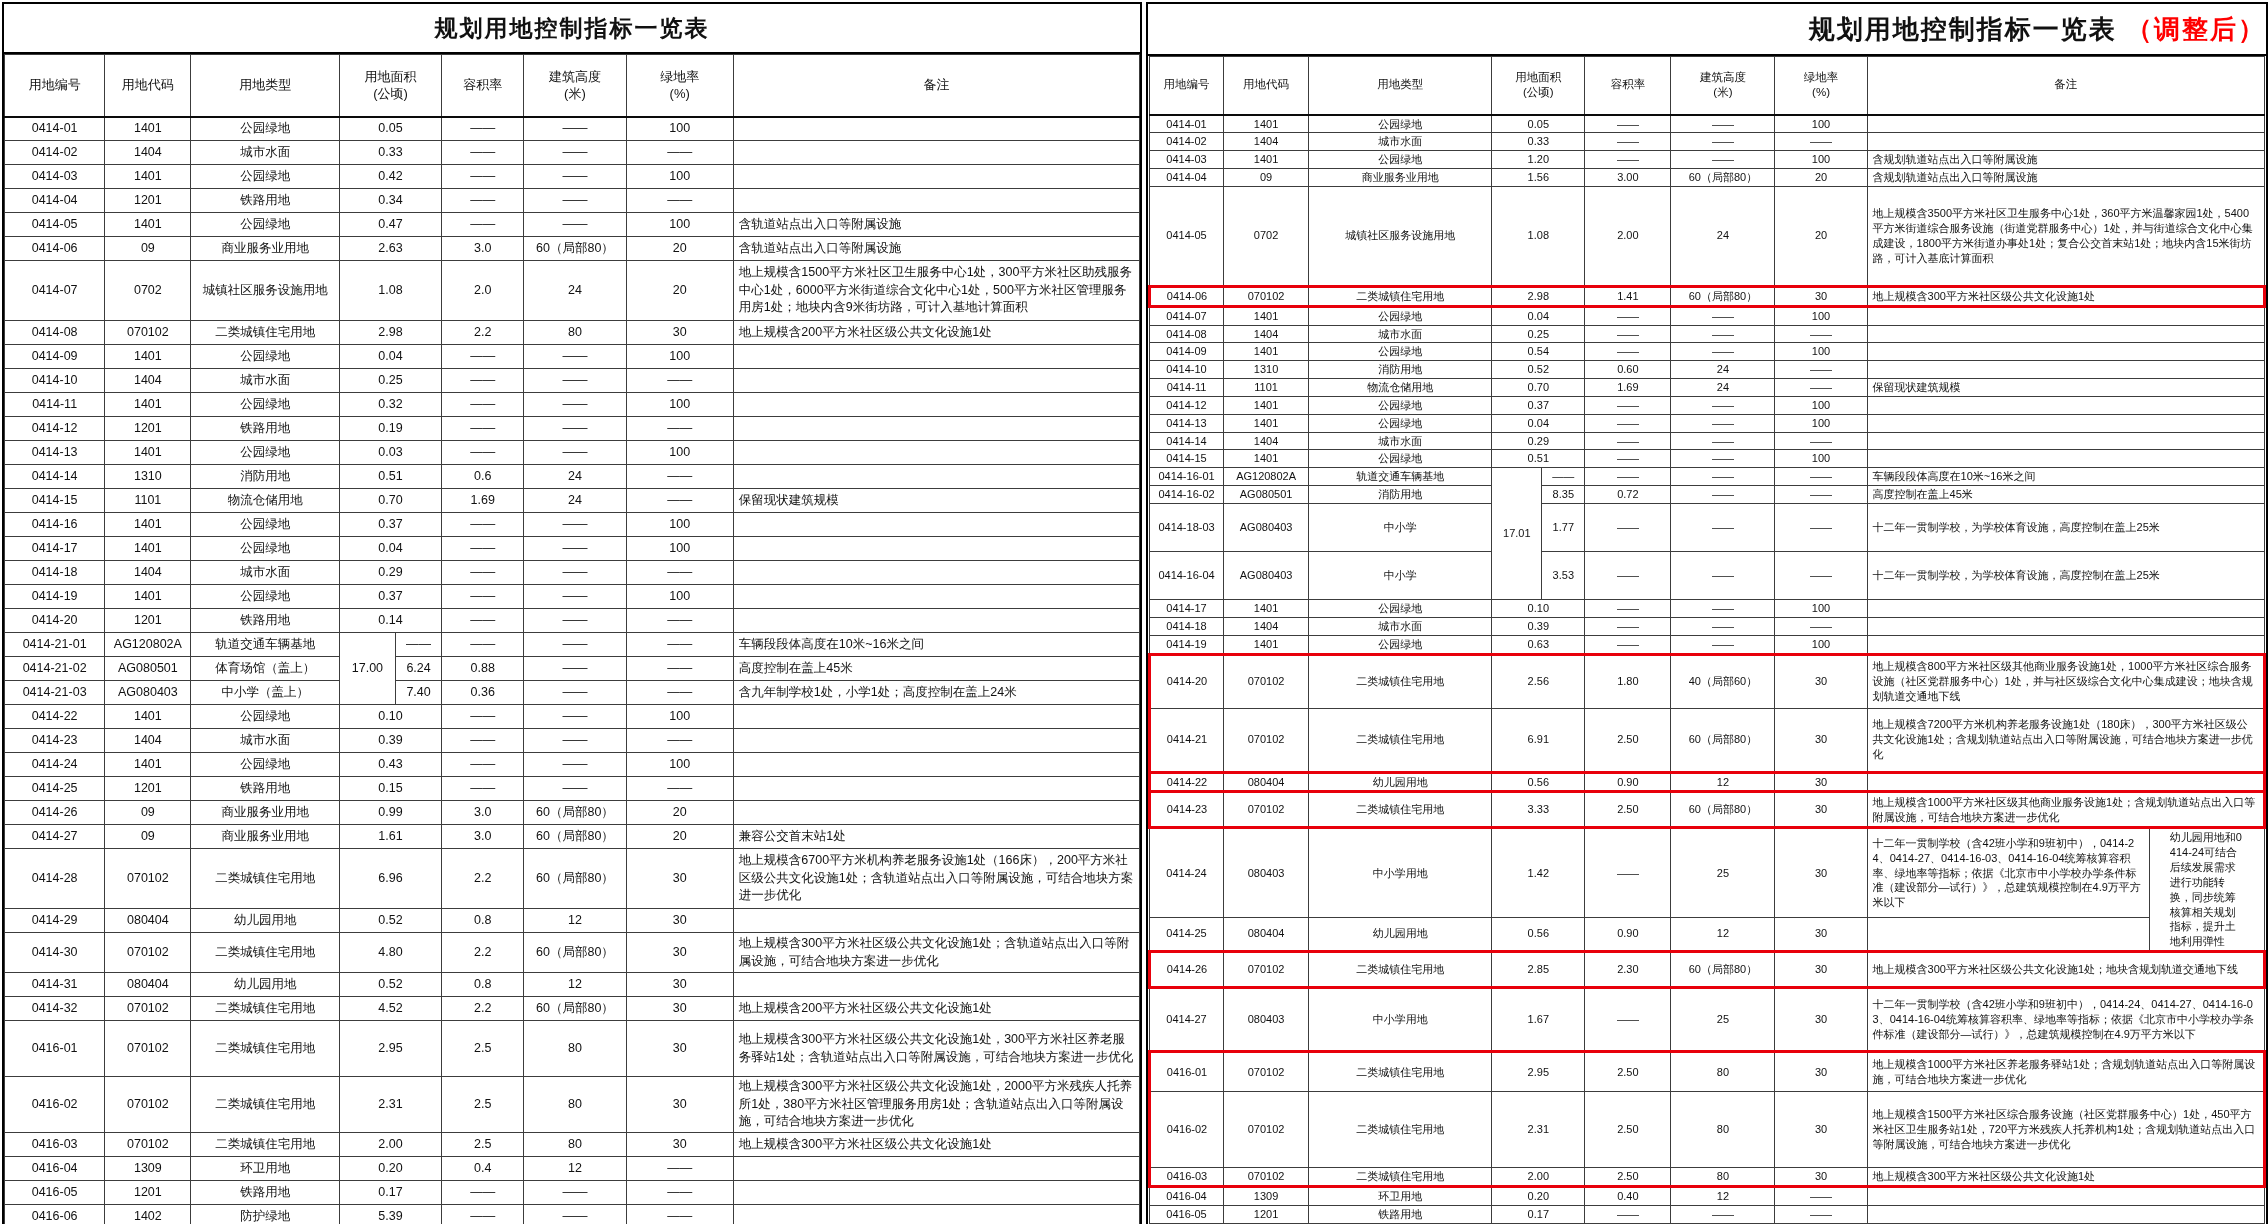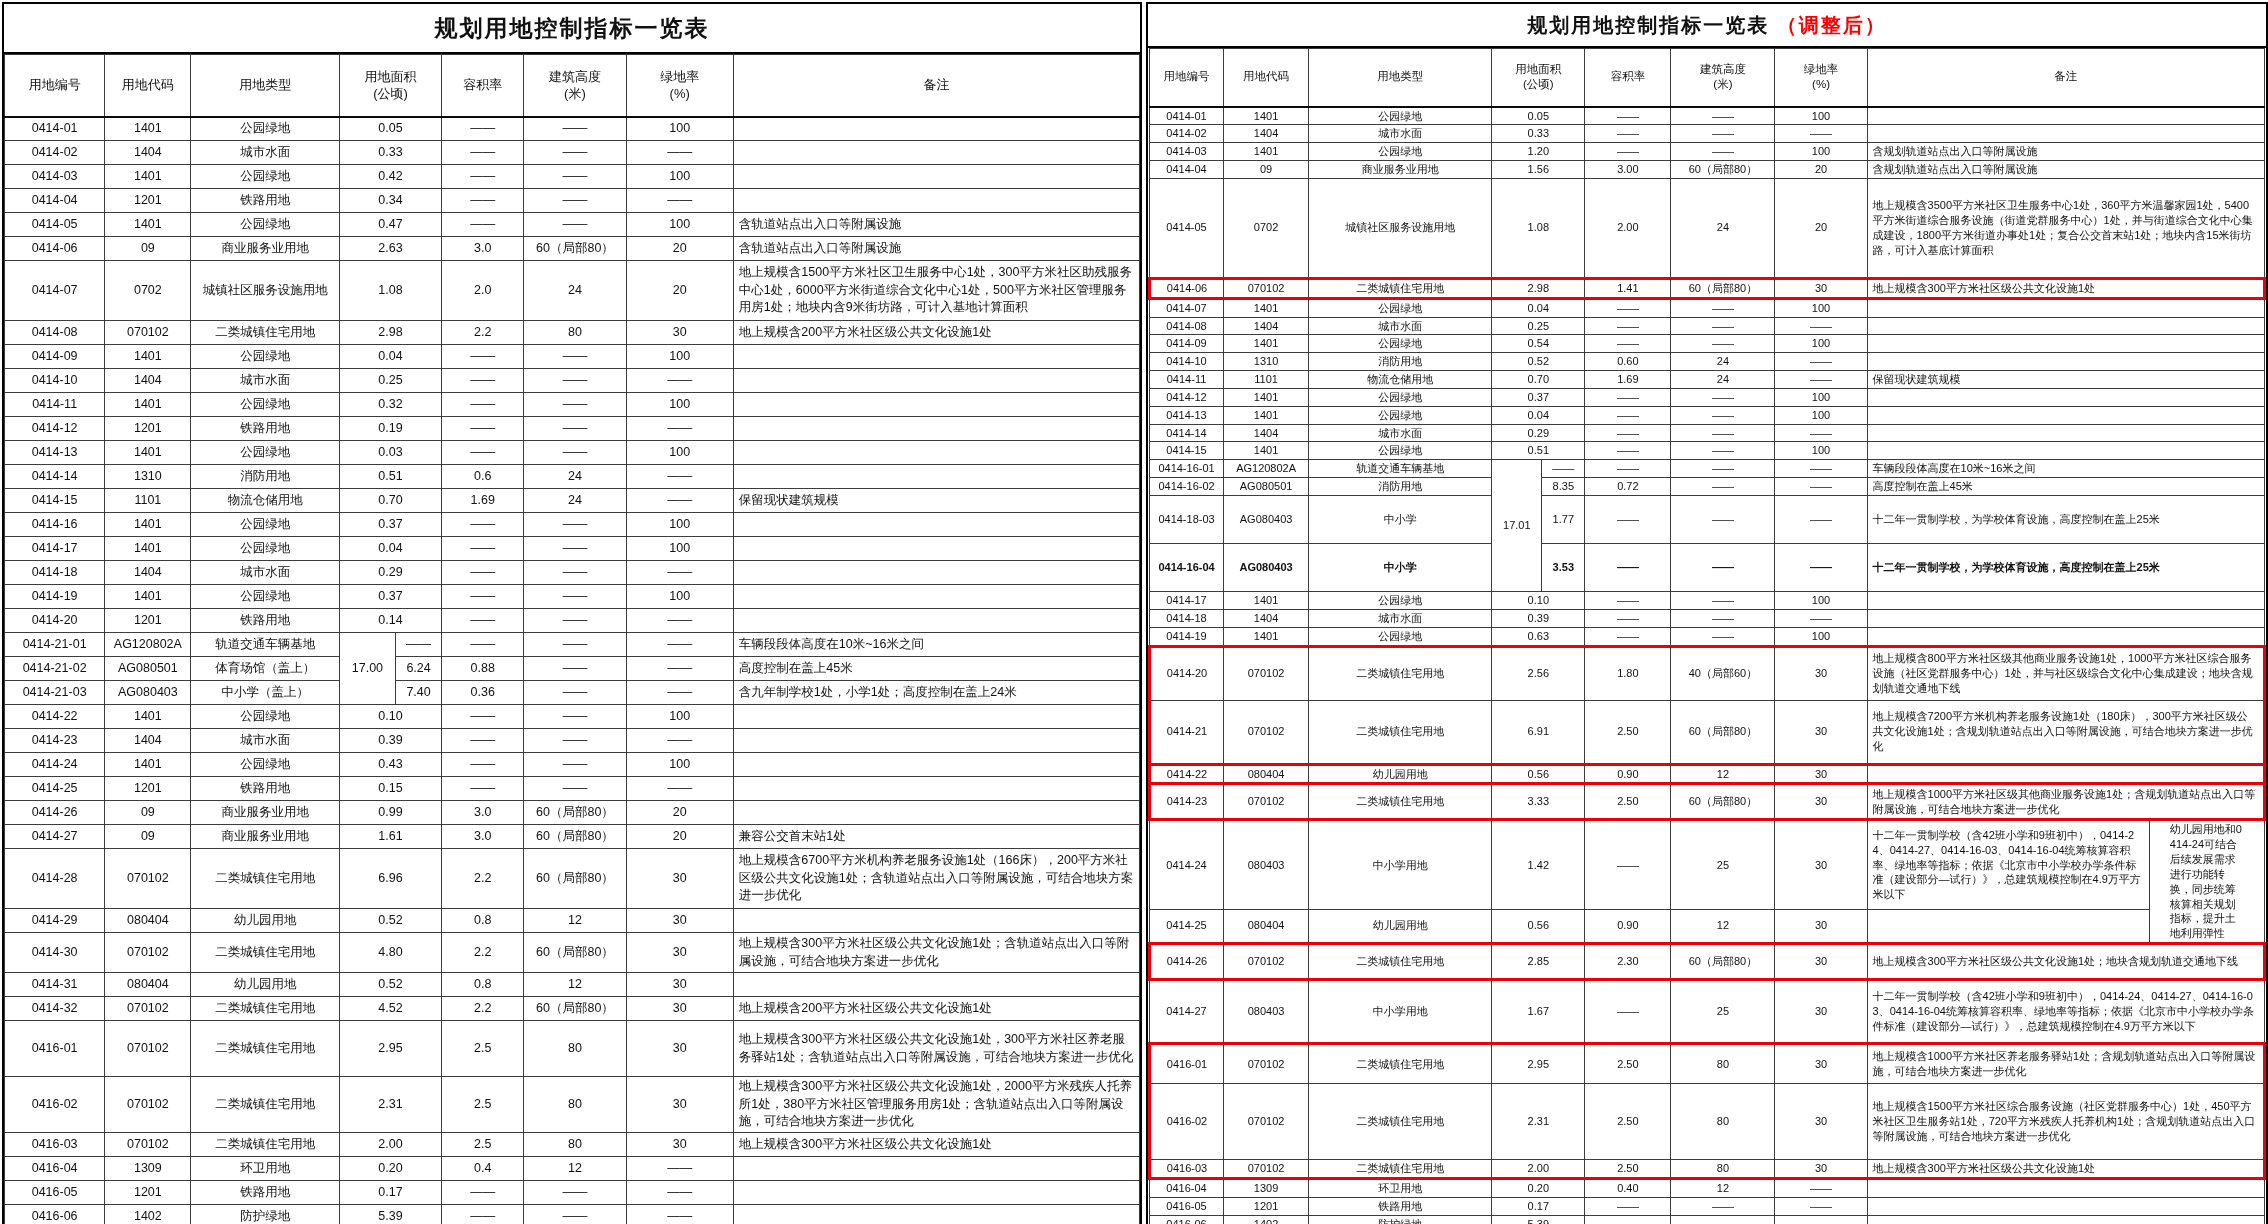--- a/index.html
+++ b/index.html
@@ -9,21 +9,21 @@
     color:#111;
   }
   .tbl-wrap{position:absolute;top:2px;background:#fff;border:2px solid #000;}
   #left-panel{left:2px;width:1136px;}
   #right-panel{left:1146px;width:1118px;}
   .title-bar{
     text-align:center;font-weight:700;border-bottom:2px solid #000;
     letter-spacing:2px;
   }
   #left-panel .title-bar{font-size:23px;padding:9px 0 8px 0;}
-  #right-panel .title-bar{font-size:20px;padding:8px 0 7px 0;}
+  #right-panel .title-bar{font-size:26px;padding:8px 0 7px 0;text-align:right;}
   .title-suffix{color:var(--title-red,#ff0000);font-weight:800;}
   table{border-collapse:collapse;table-layout:fixed;width:100%;}
   th,td{
     border:1px solid #3c3c3c;text-align:center;vertical-align:middle;
     padding:1px 2px;overflow:hidden;word-break:break-all;
   }
   thead th{font-weight:400;border-bottom:2px solid #0a0a0a;line-height:1.35;}
   #left-panel thead tr{height:62px;}
   #right-panel thead tr{height:58px;}
   #left-panel td{font-size:12.5px;line-height:1.4;}
@@ -700,21 +700,21 @@
         <tr style="height: 48px;">
           <td>0414-18-03</td>
           <td>AG080403</td>
           <td>中小学</td>
           <td>1.77</td>
           <td>——</td>
           <td>——</td>
           <td>——</td>
           <td class="remark" colspan="2">十二年一贯制学校，为学校体育设施，高度控制在盖上25米</td>
         </tr>
-        <tr style="height: 48px; font-weight: bold;">
+        <tr style="height: 48px;">
           <td>0414-16-04</td>
           <td>AG080403</td>
           <td>中小学</td>
           <td>3.53</td>
           <td>——</td>
           <td>——</td>
           <td>——</td>
           <td class="remark" colspan="2">十二年一贯制学校，为学校体育设施，高度控制在盖上25米</td>
         </tr>
         <tr>

